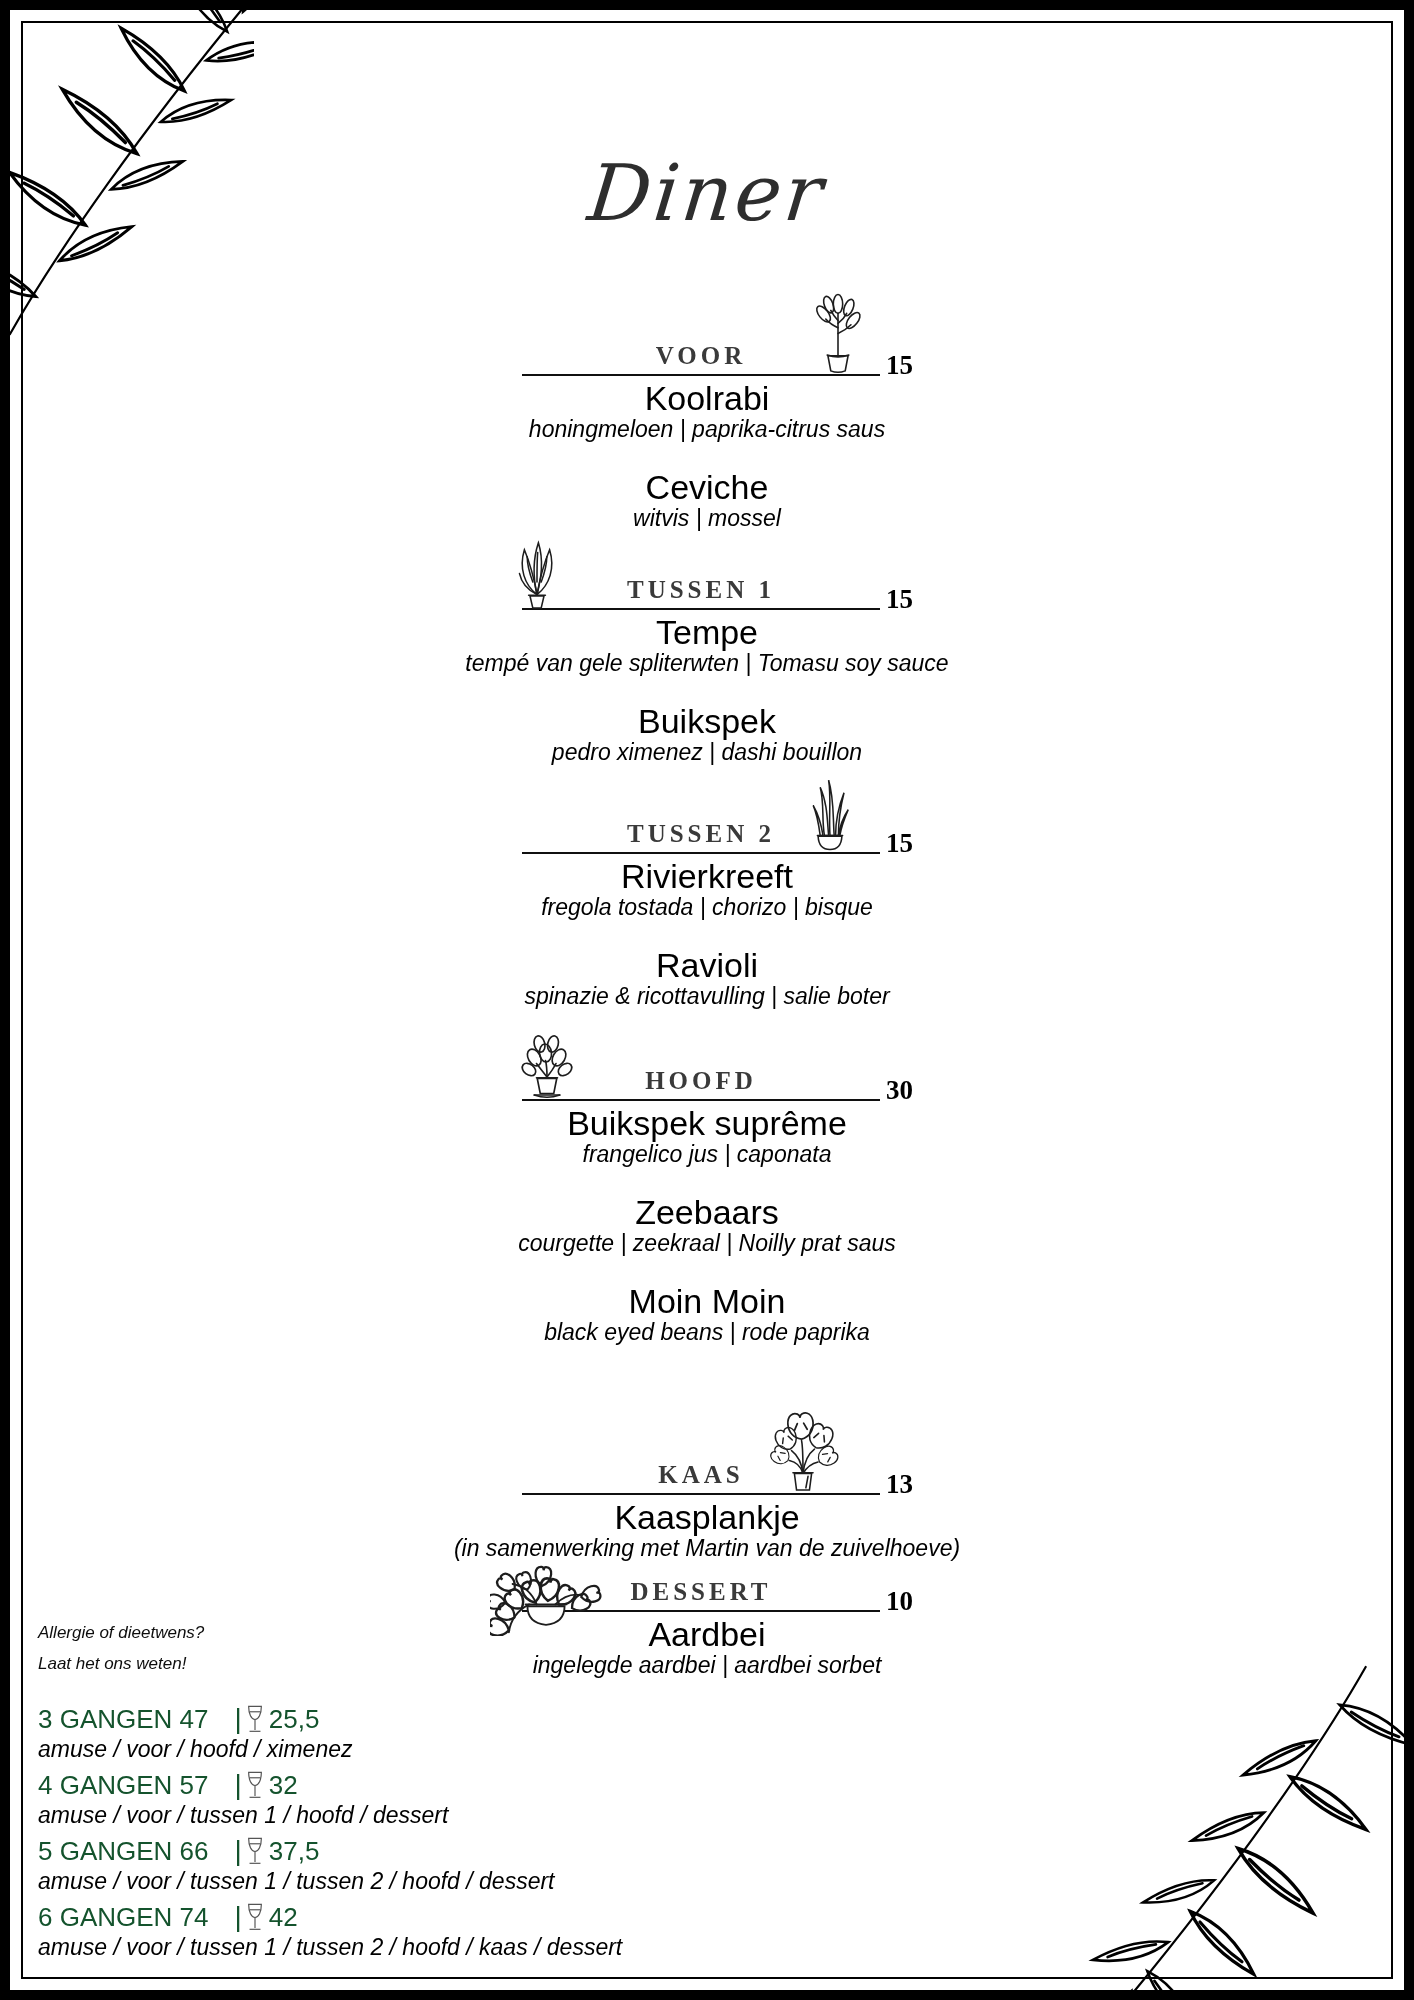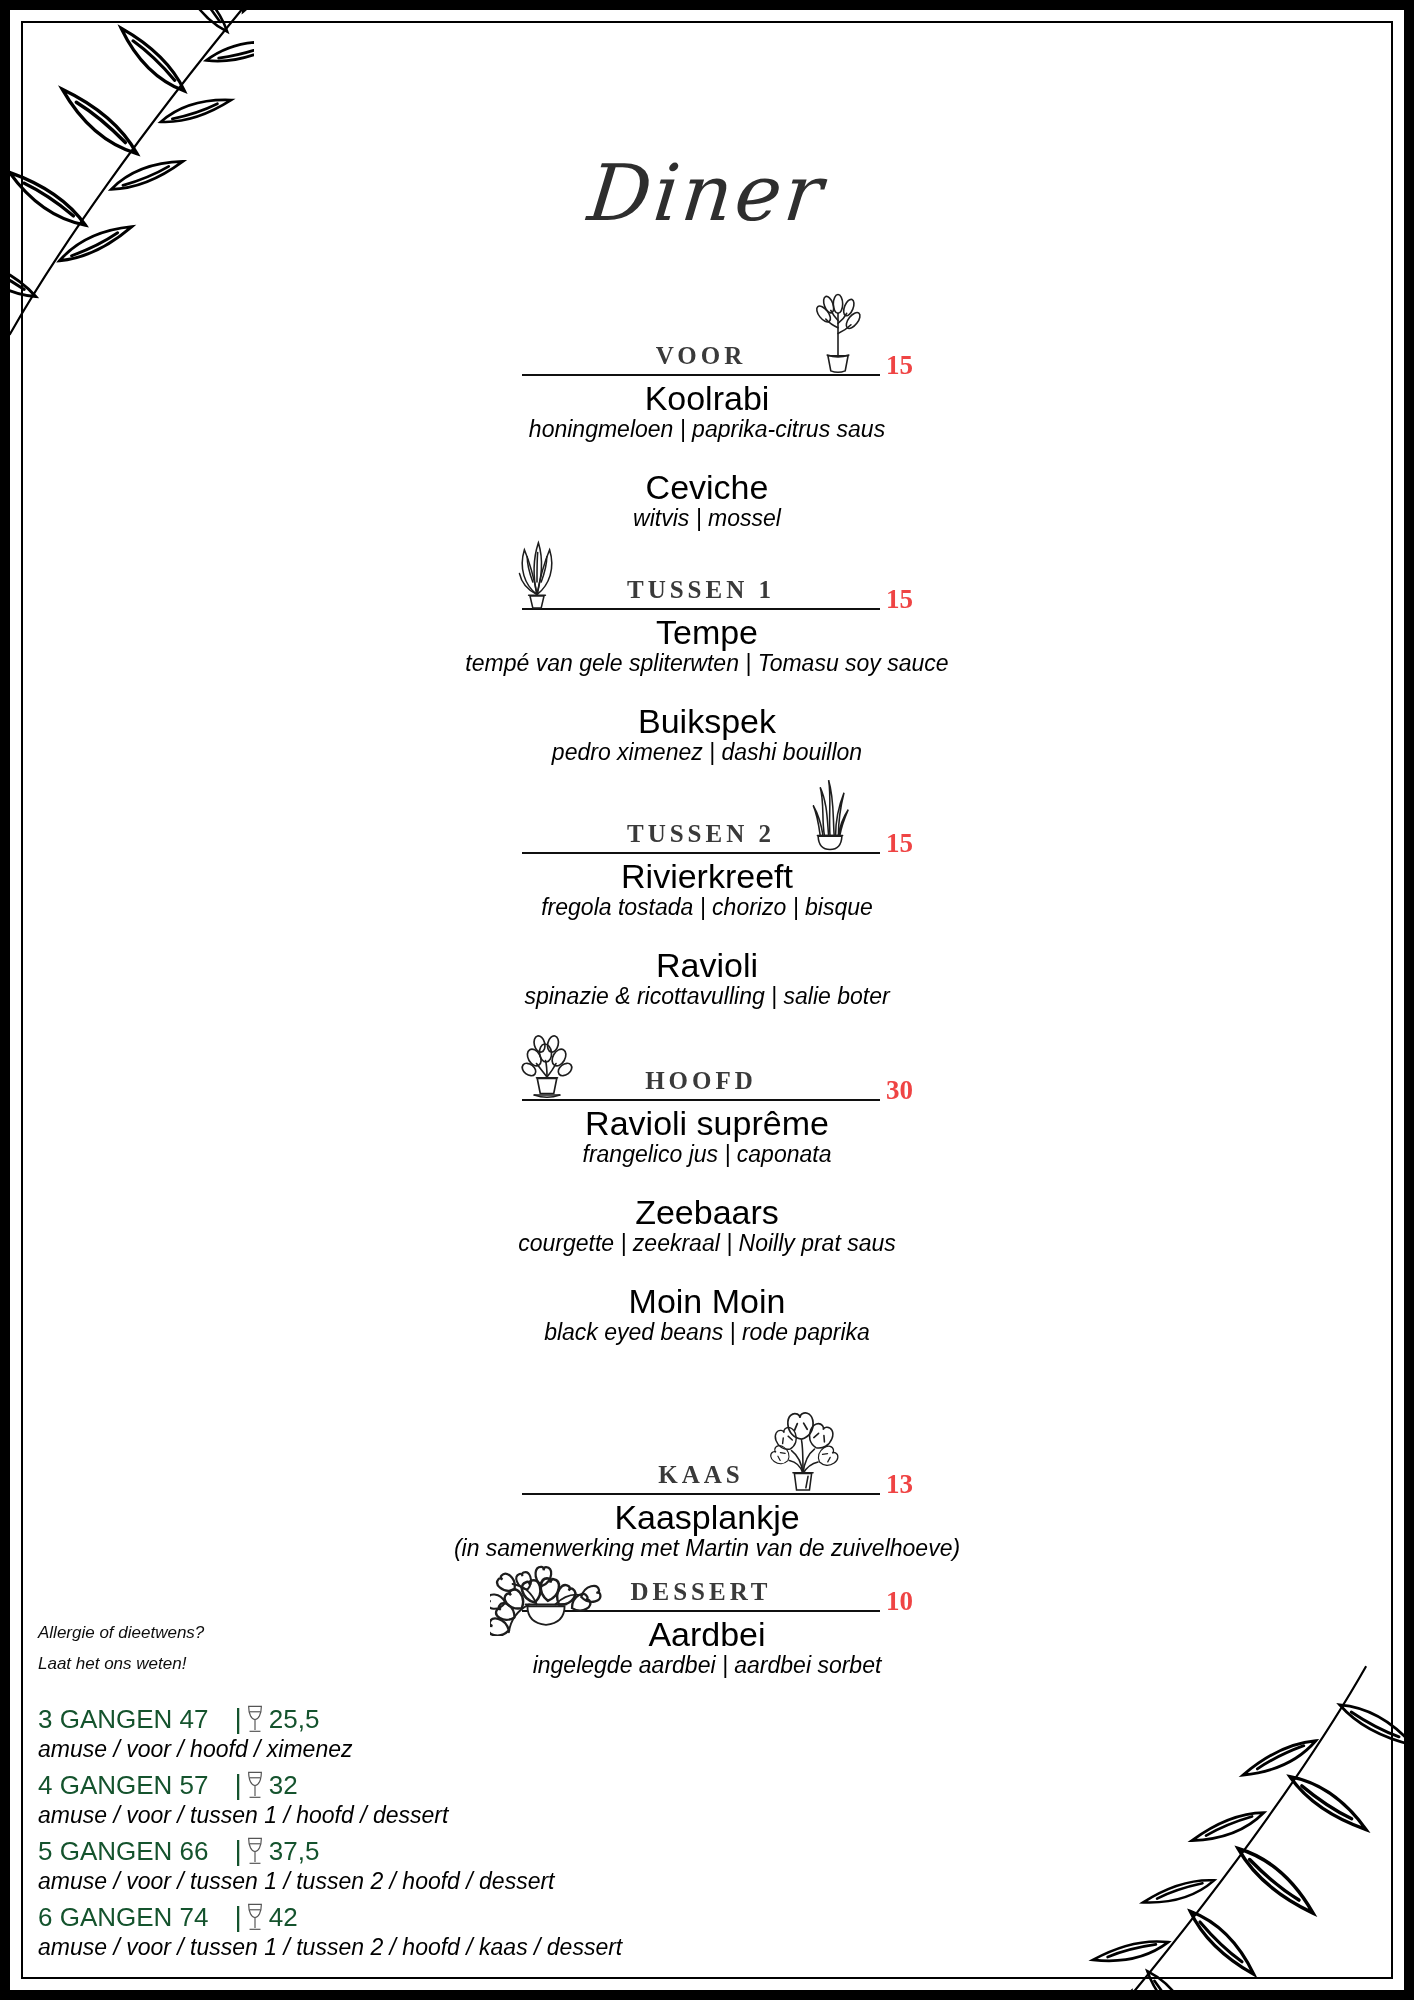--- a/index.html
+++ b/index.html
@@ -17,21 +17,21 @@
   .menu-title{position:absolute;top:148px;left:0;width:100%;text-align:center;z-index:3;
       font-family:"DejaVu Serif",serif;font-style:italic;font-weight:400;
       font-size:78px;letter-spacing:3px;color:#2e2e2e;transform:skewX(-6deg);}
   
   .section{position:absolute;left:357px;width:700px;z-index:3;}
   .sec-head{position:relative;margin-left:165px;width:358px;border-bottom:2.4px solid #101010;
             padding-bottom:3px;text-align:center;}
   .sec-label{font-family:"Liberation Serif",serif;font-weight:700;font-size:25px;
              line-height:30px;letter-spacing:4px;color:#3a3a3a;}
   .sec-price{position:absolute;left:100%;bottom:-7px;margin-left:6px;
-             font-family:"Liberation Serif",serif;font-weight:700;font-size:27px;color:#ef4444;}
+             font-family:"Liberation Serif",serif;font-weight:700;font-size:27px;color:#000000;}
   .plant{position:absolute;bottom:-2px;}
   .dishes{margin-top:6px;text-align:center;}
   .dish{margin-bottom:28px;}
   .dish-name{font-size:34px;line-height:33px;color:#000;}
   .dish-desc{font-size:23px;line-height:28px;font-style:italic;color:#000;}
   
   .allergy{position:absolute;left:38px;top:1617px;z-index:3;font-style:italic;
            font-size:17px;line-height:31px;color:#0d0d0d;}
   .menus{position:absolute;left:38px;top:1704px;z-index:3;}
   .menu-item{margin-bottom:7px;}
@@ -194,21 +194,21 @@
           <path d="M36 89 H64"></path>
           <path d="M33 112 H67"></path>
             <path d="M33 112 Q50 118 67 112"></path>
         </g>
       </svg>
       <div class="sec-label">HOOFD</div>
       <div class="sec-price">30</div>
     </div>
     <div class="dishes">
       <div class="dish">
-        <div class="dish-name">Ravioli suprême</div>
+        <div class="dish-name">Buikspek suprême</div>
         <div class="dish-desc">frangelico jus | caponata</div>
       </div>
       <div class="dish">
         <div class="dish-name">Zeebaars</div>
         <div class="dish-desc">courgette | zeekraal | Noilly prat saus</div>
       </div>
       <div class="dish">
         <div class="dish-name">Moin Moin</div>
         <div class="dish-desc">black eyed beans | rode paprika</div>
       </div>

